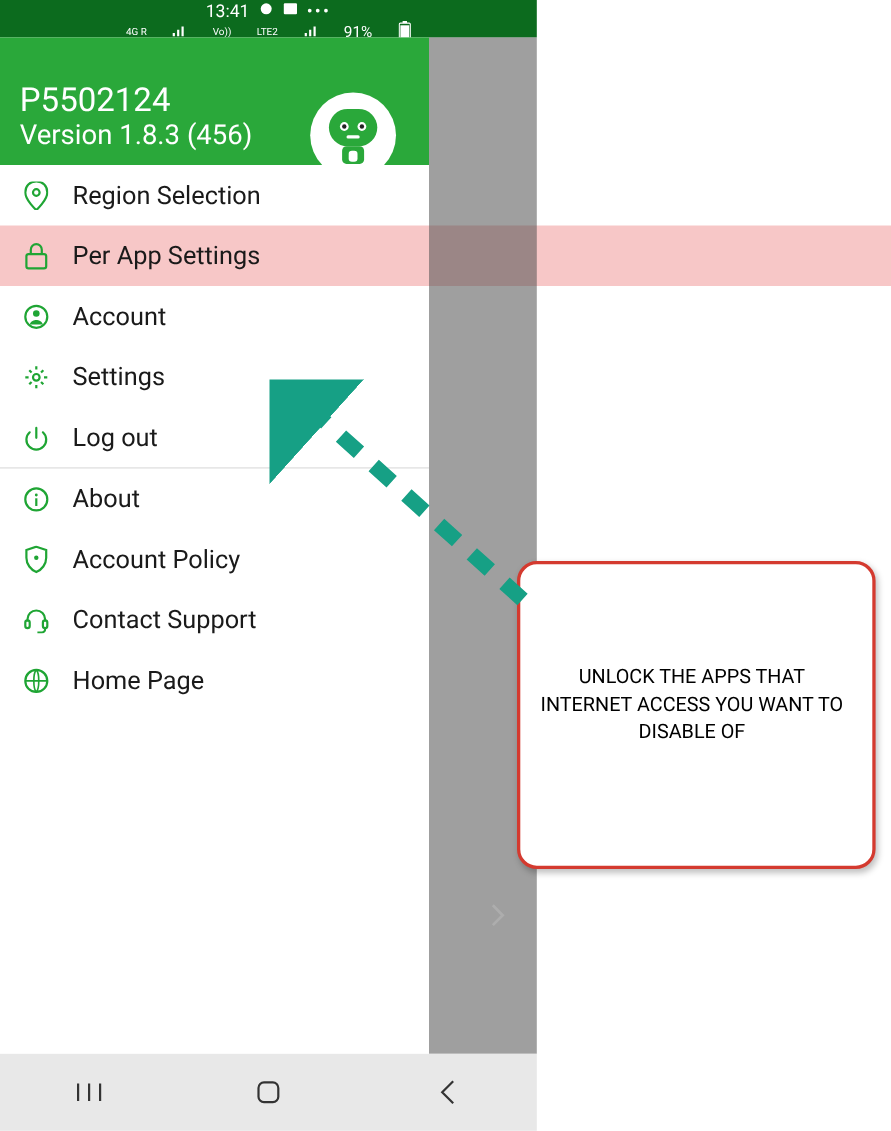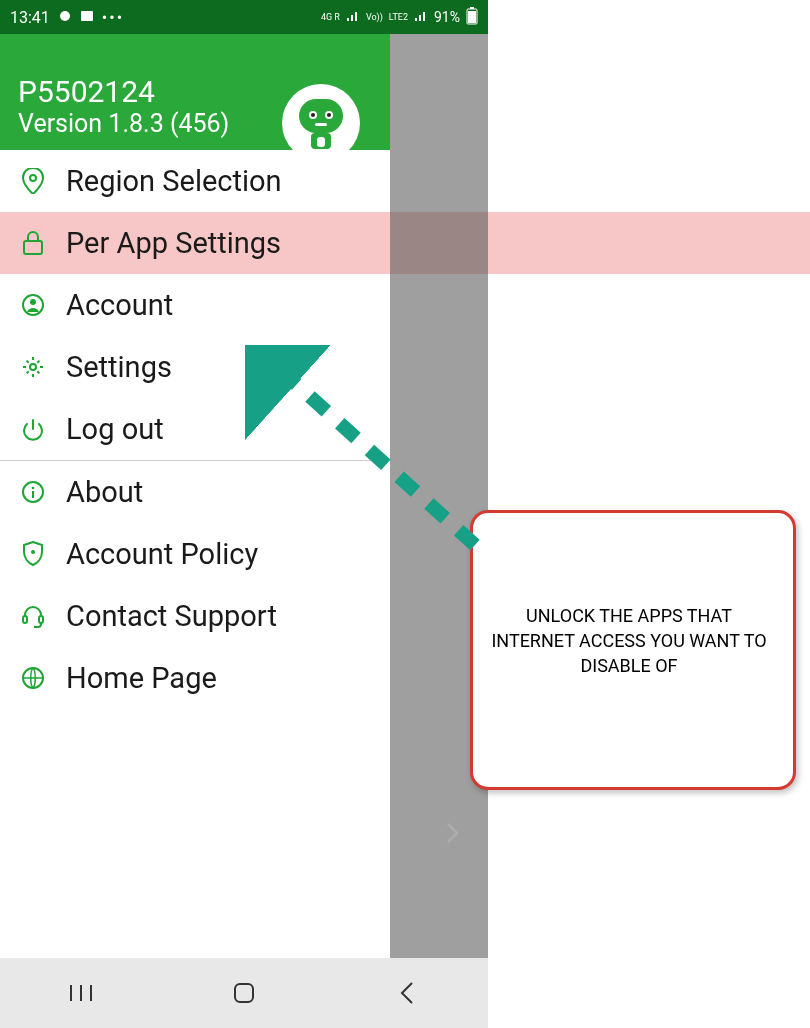--- a/index.html
+++ b/index.html
@@ -21,23 +21,24 @@
   }
   .status-bar {
     height: 34px;
     background: #0c6b1e;
     color: #ffffff;
     display: flex;
     align-items: center;
     justify-content: space-between;
     padding: 0 10px;
     font-size: 16px;
+    flex-direction: column;
   }
   .status-left { display: flex; align-items: center; gap: 8px; }
-  .status-right { display: flex; align-items: center; gap: 6px; font-size: 14px; }
+  .status-right { display: flex; align-items: center; gap: 23px; font-size: 14px; }
   .status-dots { letter-spacing: 2px; }
   .status-mini { font-size: 9px; line-height: 1; }
   .drawer-header {
     background: #2aa83a;
     color: #ffffff;
     padding: 40px 18px 12px 18px;
     position: relative;
     width: 390px;
   }
   .username {
@@ -76,21 +77,21 @@
   }
   .menu-icon {
     width: 26px;
     height: 26px;
     display: flex;
     align-items: center;
     justify-content: center;
     flex-shrink: 0;
   }
   .menu-label {
-    font-size: 29px;
+    font-size: 23px;
     color: #1a1a1a;
   }
   .divider {
     height: 1px;
     background: #d0d0d0;
     width: 390px;
   }
   .dim-overlay {
     position: absolute;
     left: 390px;

